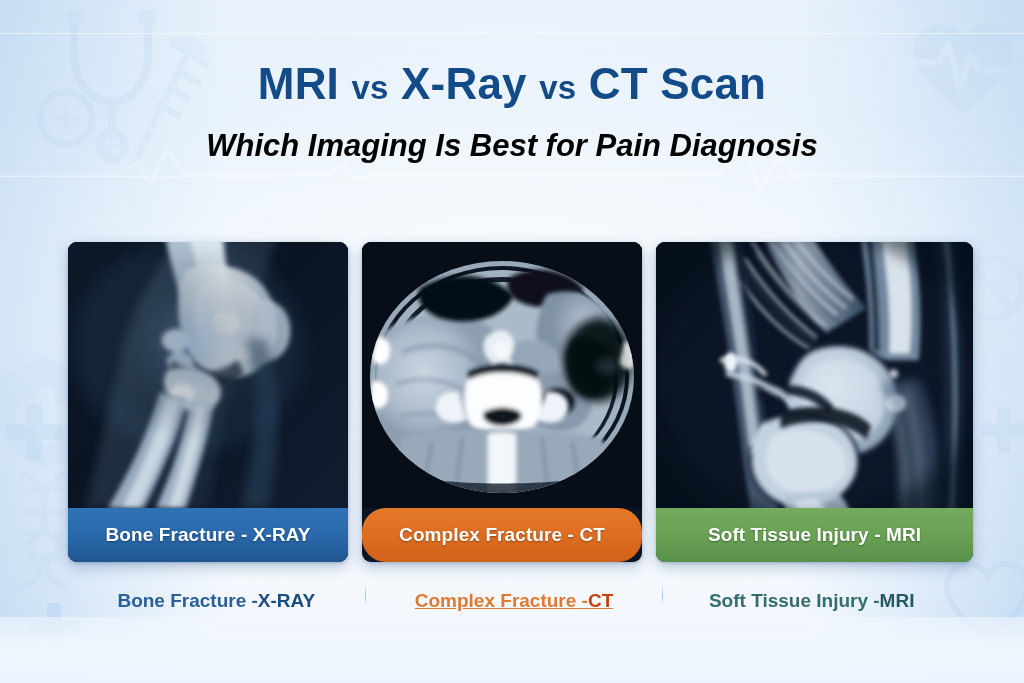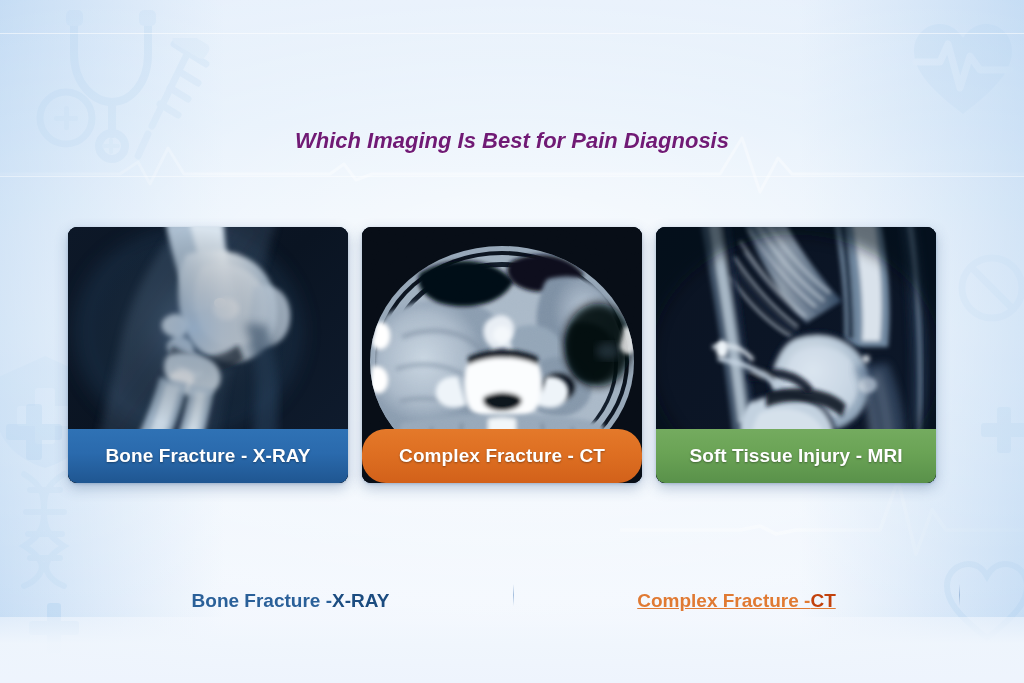--- a/index.html
+++ b/index.html
@@ -43,37 +43,37 @@
     text-align:center;
     font-size:44px;font-weight:700;letter-spacing:.2px;
     color:#134a88;
     text-shadow:0 1px 0 rgba(255,255,255,.6);
     white-space:nowrap;
   }
   .title .sm{font-size:33px;font-weight:700;}
   .subtitle{
     position:absolute;left:0;right:0;top:128px;
     text-align:center;
-    font-size:22px;font-style:italic;font-weight:600;
-    color:#701a75;
+    font-size:31px;font-style:italic;font-weight:600;
+    color:#000000;
     text-shadow:0 1px 0 rgba(255,255,255,.55);
     white-space:nowrap;
   }
 
   
   .cards{position:absolute;left:68px;top:226px;width:892px;height:320px;}
   .card{
-    position:absolute;top:1px;height:256px;width:280px;
+    position:absolute;top:16px;height:320px;width:280px;
     border-radius:9px;overflow:hidden;
     box-shadow:0 5px 14px rgba(40,80,130,.30), 0 1px 3px rgba(40,80,130,.25);
     background:#0b1524;
   }
   .card.c1{left:0;}
   .card.c2{left:294px;}
-  .card.c3{left:588px;}
+  .card.c3{left:588px;padding-left:37px;}
 
   .scan{position:absolute;left:0;top:0;right:0;height:266px;overflow:hidden;background:#09111e;}
   .scan svg{display:block;width:100%;height:100%;}
 
   .bar{
     position:absolute;left:0;right:0;bottom:0;height:54px;
     display:flex;align-items:center;justify-content:center;
     color:#ffffff;font-size:19px;font-weight:700;letter-spacing:.1px;
     text-shadow:0 1px 2px rgba(0,0,0,.35);
     white-space:nowrap;
@@ -225,20 +225,27 @@
     <svg width="86" height="86" viewBox="0 0 86 86">
       <path d="M43 78 C12 54 3 40 3 26 C3 12 14 4 25 4 C33 4 39 9 43 16 C47 9 53 4 61 4 C72 4 83 12 83 26 C83 40 74 54 43 78 Z" fill="none" stroke="#a9cdec" stroke-width="6"></path>
     </svg>
   </div>
 
   <div class="bg-vign"></div>
   <div class="bg-topline"></div>
   <div class="bg-line2"></div>
   <div class="bg-bottomband"></div>
 
+  <div class="title">
+    <span>MRI</span>
+    <span class="sm">vs</span>
+    <span>X-Ray</span>
+    <span class="sm">vs</span>
+    <span>CT Scan</span>
+  </div>
 
   <div class="subtitle">Which Imaging Is Best for Pain Diagnosis</div>
 
   <div class="cards">
 
     <div class="card c1">
       <div class="scan">
         <svg viewBox="0 0 280 266" preserveAspectRatio="xMidYMid slice">
           <defs>
             <linearGradient id="xrbg" x1="0" y1="0" x2="1" y2="1">
@@ -552,15 +559,19 @@
     <div class="leg l1">
       <span class="light">Bone Fracture - </span>
         <span class="strong">X-RAY</span>
     </div>
     <div class="divider"></div>
     <div class="leg l2">
       <span class="light">Complex Fracture - </span>
         <span class="strong">CT</span>
     </div>
     <div class="divider"></div>
+    <div class="leg l3">
+      <span class="light">Soft Tissue Injury - </span>
+        <span class="strong">MRI</span>
+    </div>
   </div>
 
 </div>
 
 </body></html>

